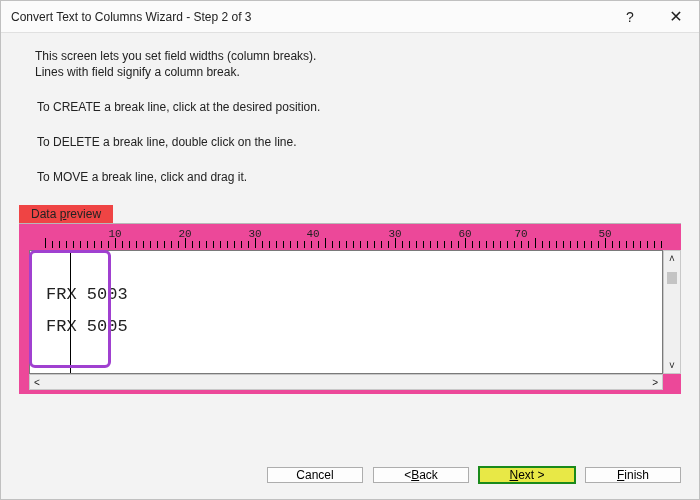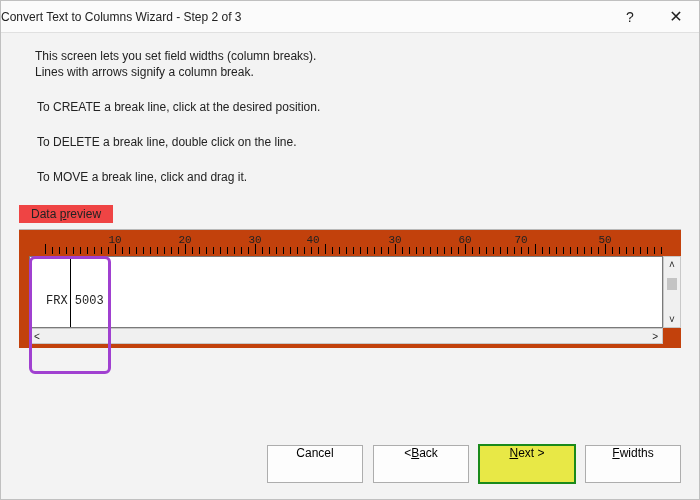--- a/index.html
+++ b/index.html
@@ -20,41 +20,41 @@
     border: 1px solid #c0c0c0;
     box-shadow: 2px 3px 8px rgba(0,0,0,0.3);
   }
   .titlebar {
     display: flex;
     align-items: center;
     justify-content: space-between;
     height: 32px;
     background: #fbfbfb;
     border-bottom: 1px solid #e0e0e0;
+    padding-left: 10px;
   }
   .titlebar .title { font-size: 12px; color: #222; }
   .titlebar .tcontrols { display: flex; }
   .titlebar .tbtn {
     width: 46px; height: 32px;
     display: flex; align-items: center; justify-content: center;
     color: #222; font-size: 14px;
   }
   .titlebar .tbtn.close { font-size: 16px; }
   .content { padding: 14px 18px 0 18px; color: #222; }
   .intro p { margin: 2px 16px; }
   .instructions { margin: 14px 0 0 18px; }
   .instructions p { margin: 21px 0; }
   .preview-label {
     display: inline-block;
     background: #ef4444;
     padding: 2px 12px;
   }
   .preview-wrap {
-    margin-top: 6px;
-    background: #c2410c;
+    background: #ec4899;
     border-top: 1px solid #b8b8b8;
   }
   .ruler {
     position: relative;
     height: 20px;
     margin: 6px 0 0 26px;
     font-family: "Courier New", monospace;
     font-size: 11px;
     color: #222;
   }
@@ -70,26 +70,26 @@
     background-size: 70px 100%;
   }
   .preview-box {
     position: relative;
     display: flex;
     margin: 0 0 0 10px;
   }
   .data-area {
     position: relative;
     flex: 1;
-    height: 72px;
+    height: 124px;
     background: #fff;
     border: 1px solid #7a7a7a;
     padding: 4px 0 0 16px;
     font-family: "Courier New", monospace;
-    font-size: 12px;
+    font-size: 17px;
     line-height: 16px;
     white-space: pre;
     overflow: hidden;
   }
   .highlight-box {
     position: absolute;
     left: 10px; top: 0;
     width: 82px; height: 118px;
     border: 3px solid #a040d0;
     border-radius: 6px;
@@ -128,21 +128,21 @@
     border: 1px solid #c8c8c8;
     display: flex; justify-content: space-between; align-items: center;
     font-size: 10px; padding: 0 4px;
   }
   .buttons-row {
     position: absolute;
     right: 18px; bottom: 16px;
     display: flex; gap: 10px;
   }
   .btn {
-    min-width: 96px; height: 38px;
+    min-width: 96px; height: 16px;
     background: #fdfdfd;
     border: 1px solid #adadad;
     display: flex; align-items: flex-start; justify-content: center;
     font-size: 12px;
     padding: 0 25px;
   }
   .btn .ul { text-decoration: underline; }
   .btn.next {
     background: #e8e846;
     outline: 2px solid #1a8a1a;
@@ -158,21 +158,21 @@
     <span class="title">Convert Text to Columns Wizard - Step 2 of 3</span>
     <div class="tcontrols">
       <div class="tbtn">?</div>
       <div class="tbtn close">✕</div>
     </div>
   </div>
 
   <div class="content">
     <div class="intro">
       <p>This screen lets you set field widths (column breaks).</p>
-      <p>Lines with arrows signify a column break.</p>
+      <p>Lines with field signify a column break.</p>
     </div>
     <div class="instructions">
       <p>To CREATE a break line, click at the desired position.</p>
       <p>To DELETE a break line, double click on the line.</p>
       <p>To MOVE a break line, click and drag it.</p>
     </div>
 
     <span class="preview-label"><span>Data </span><span style="text-decoration:underline">p</span><span>review</span></span>
 
     <div class="preview-wrap">
@@ -224,16 +224,16 @@
         <span>&lt; </span>
         <span class="ul">B</span>
         <span>ack</span>
       </div>
     <div class="btn next">
         <span class="ul">N</span>
         <span>ext &gt;</span>
       </div>
     <div class="btn">
         <span class="ul">F</span>
-        <span>widths</span>
+        <span>inish</span>
       </div>
   </div>
 </div>
 
 </body></html>

